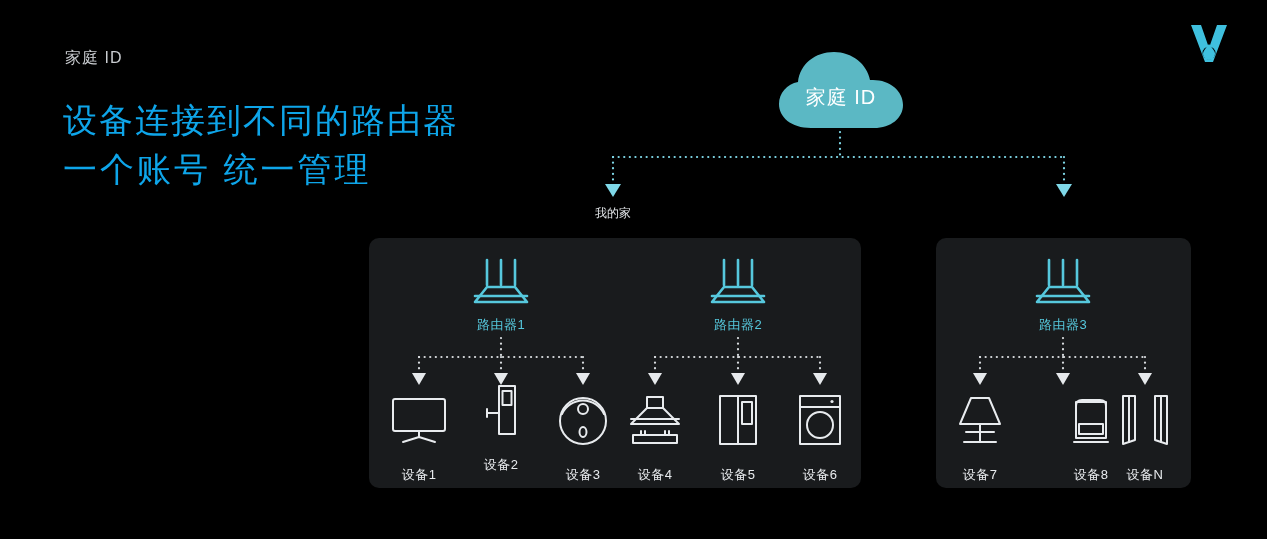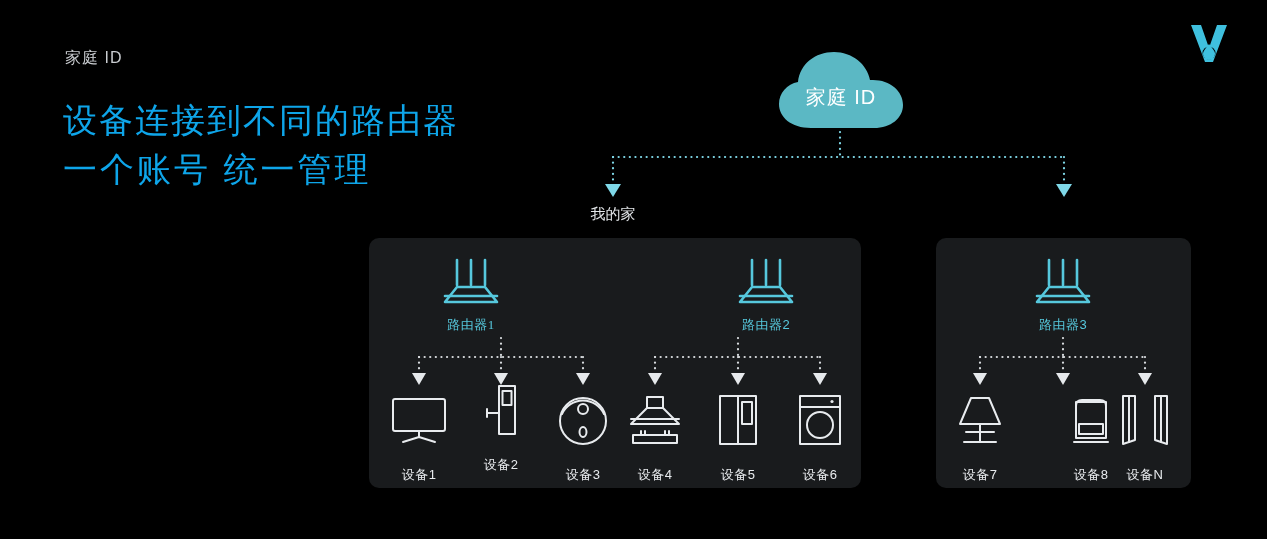--- a/index.html
+++ b/index.html
@@ -31,39 +31,39 @@
   #cloud .cloud-label {
     position:absolute; inset:0; display:flex; align-items:center; justify-content:center;
     padding-top:14px; font-size:20px; color:#ffffff; letter-spacing:1px;
   }
 
   
   #wires { position:absolute; left:0; top:0; width:1267px; height:539px; pointer-events:none; }
 
   
   .space-label {
-    position:absolute; font-size:15px; color:#e4e7ea; white-space:nowrap;
+    position:absolute; font-size:12px; color:#e4e7ea; white-space:nowrap;
     transform:translateX(-50%);
   }
   #space-label-0 { left:613px; top:205px; }
   #space-label-1 { left:1064px; top:205px; }
 
   
   .panel {
     position:absolute; background:#191b1d; border-radius:10px;
   }
   #panel-0 { left:369px; top:238px; width:492px; height:250px; }
   #panel-1 { left:936px; top:238px; width:255px; height:250px; }
 
   
   .router { position:absolute; transform:translateX(-50%); text-align:center; width:120px; }
   .router .ricon { height:52px; display:flex; align-items:flex-end; justify-content:center; }
   .router .rlabel { margin-top:6px; font-size:13px; color:#56c8dd; letter-spacing:.5px; }
-  #router-0 { left:471px; top:258px;font-family:Liberation Serif, serif; }
-  #router-1 { left:766px; top:258px; }
+  #router-0 { left:501px; top:258px; }
+  #router-1 { left:738px; top:258px; }
   #router-2 { left:1063px; top:258px; }
 
   
   .device { position:absolute; transform:translateX(-50%); text-align:center; width:90px; }
   .device .dicon { height:56px; display:flex; align-items:flex-end; justify-content:center; }
   .device .dlabel { margin-top:20px; font-size:13px; color:#e8ebee; letter-spacing:.5px; }
 </style>
 </head>
 <body>
 

